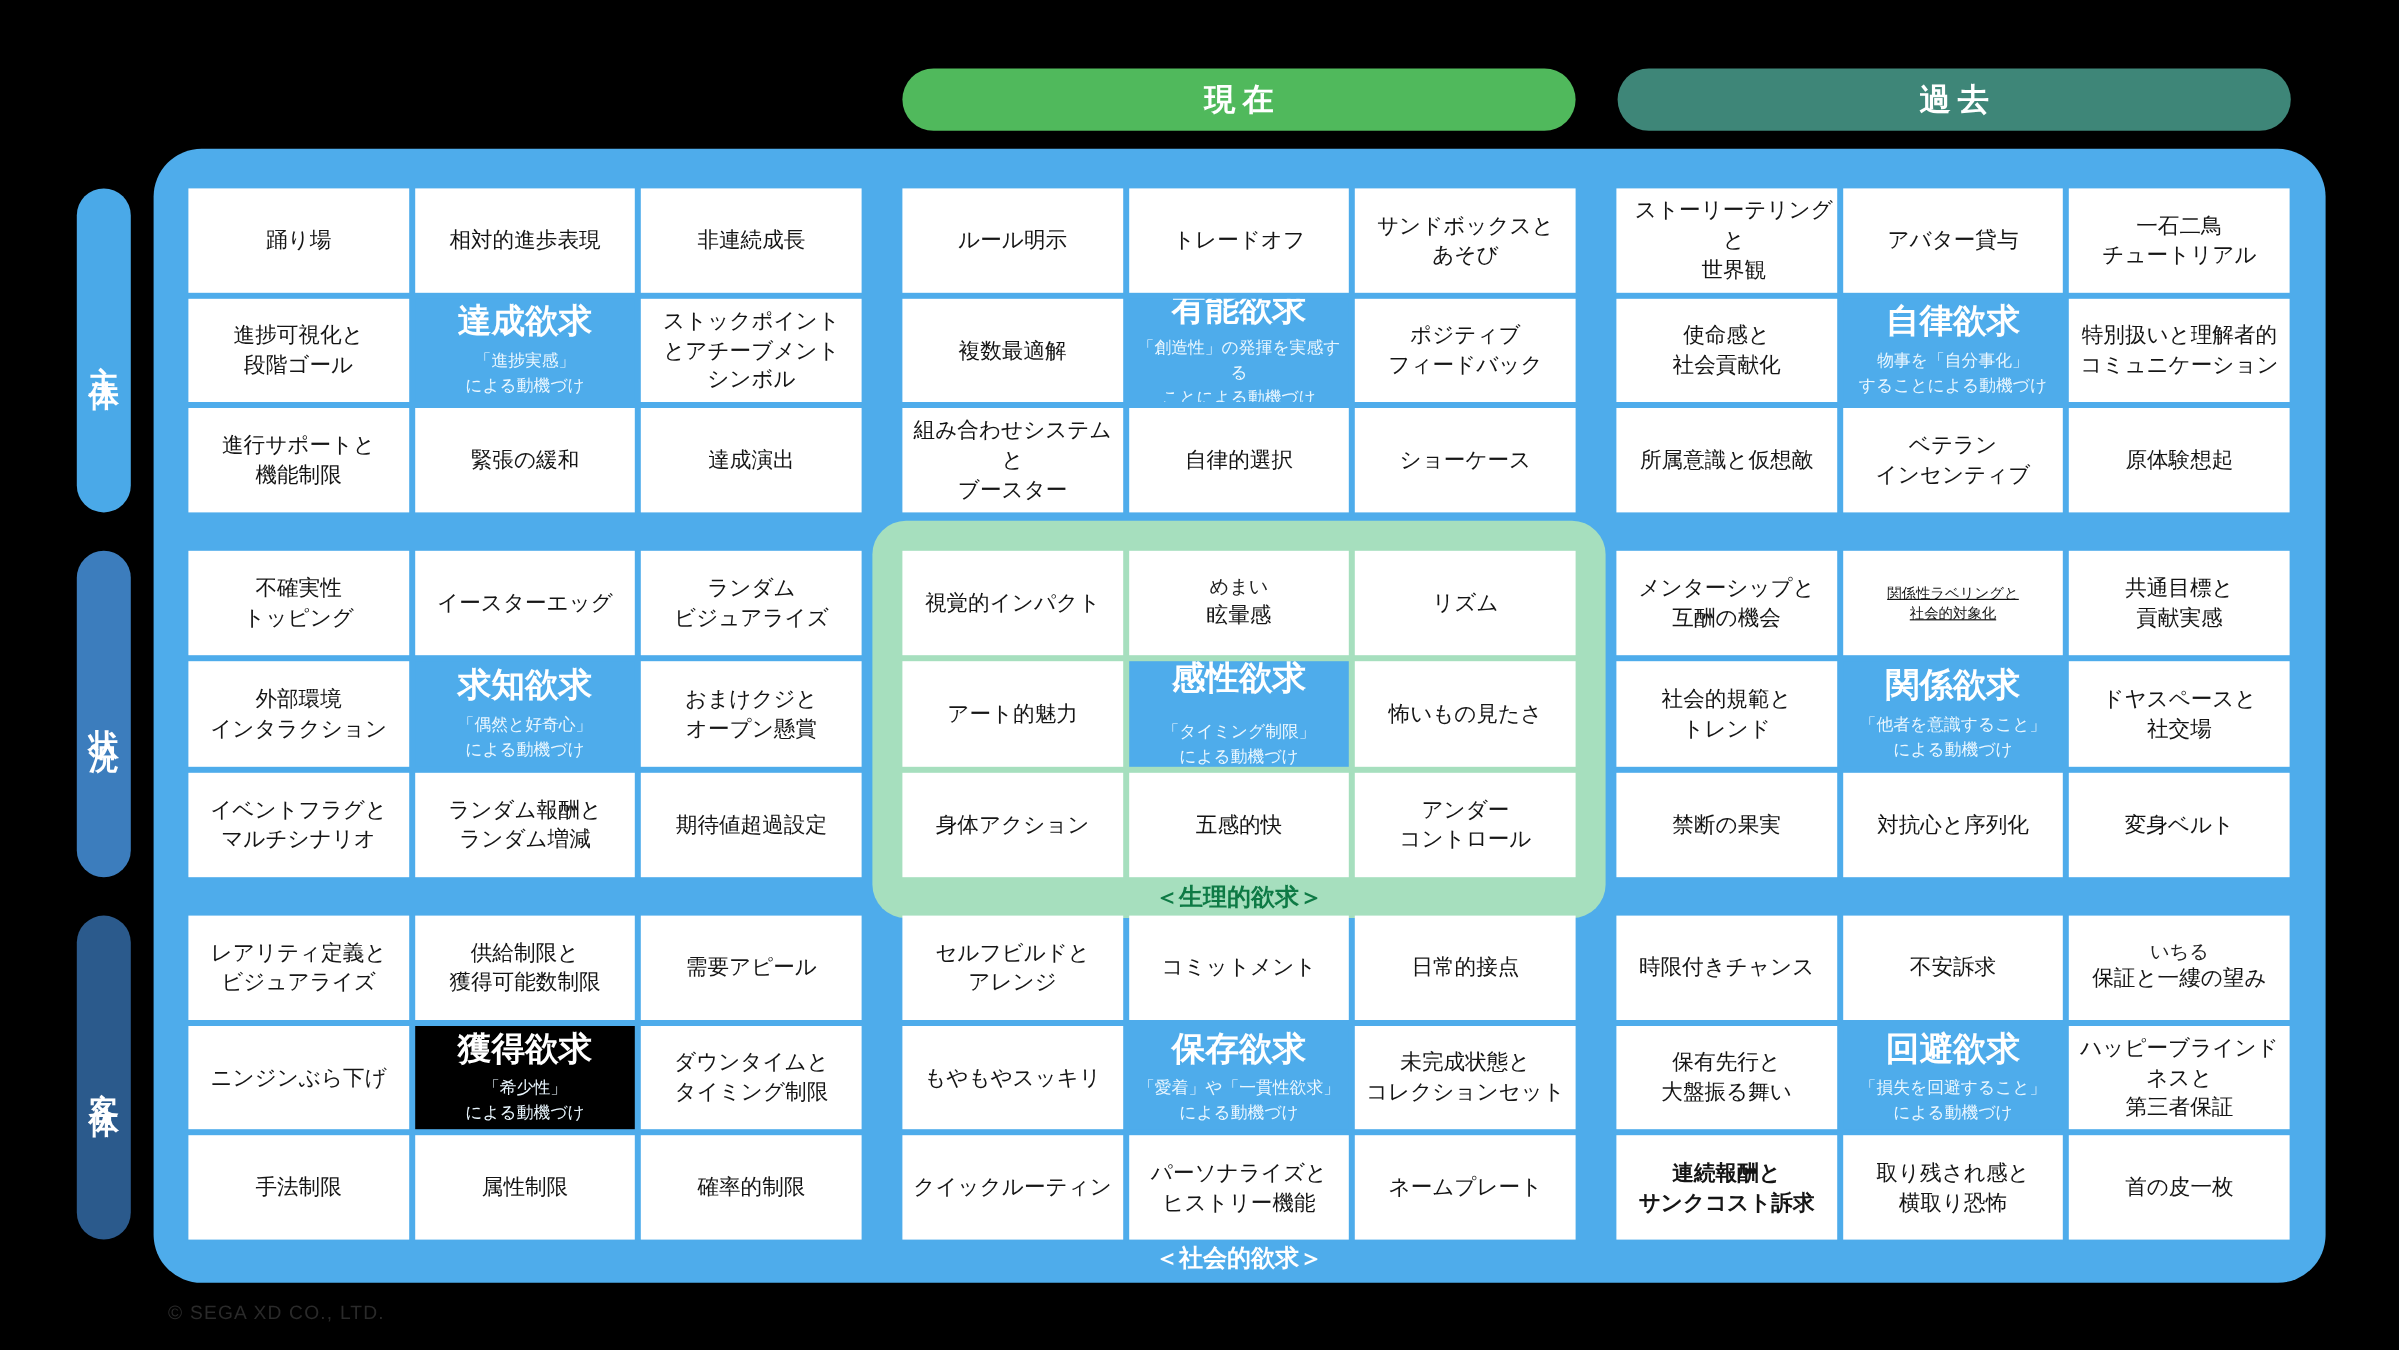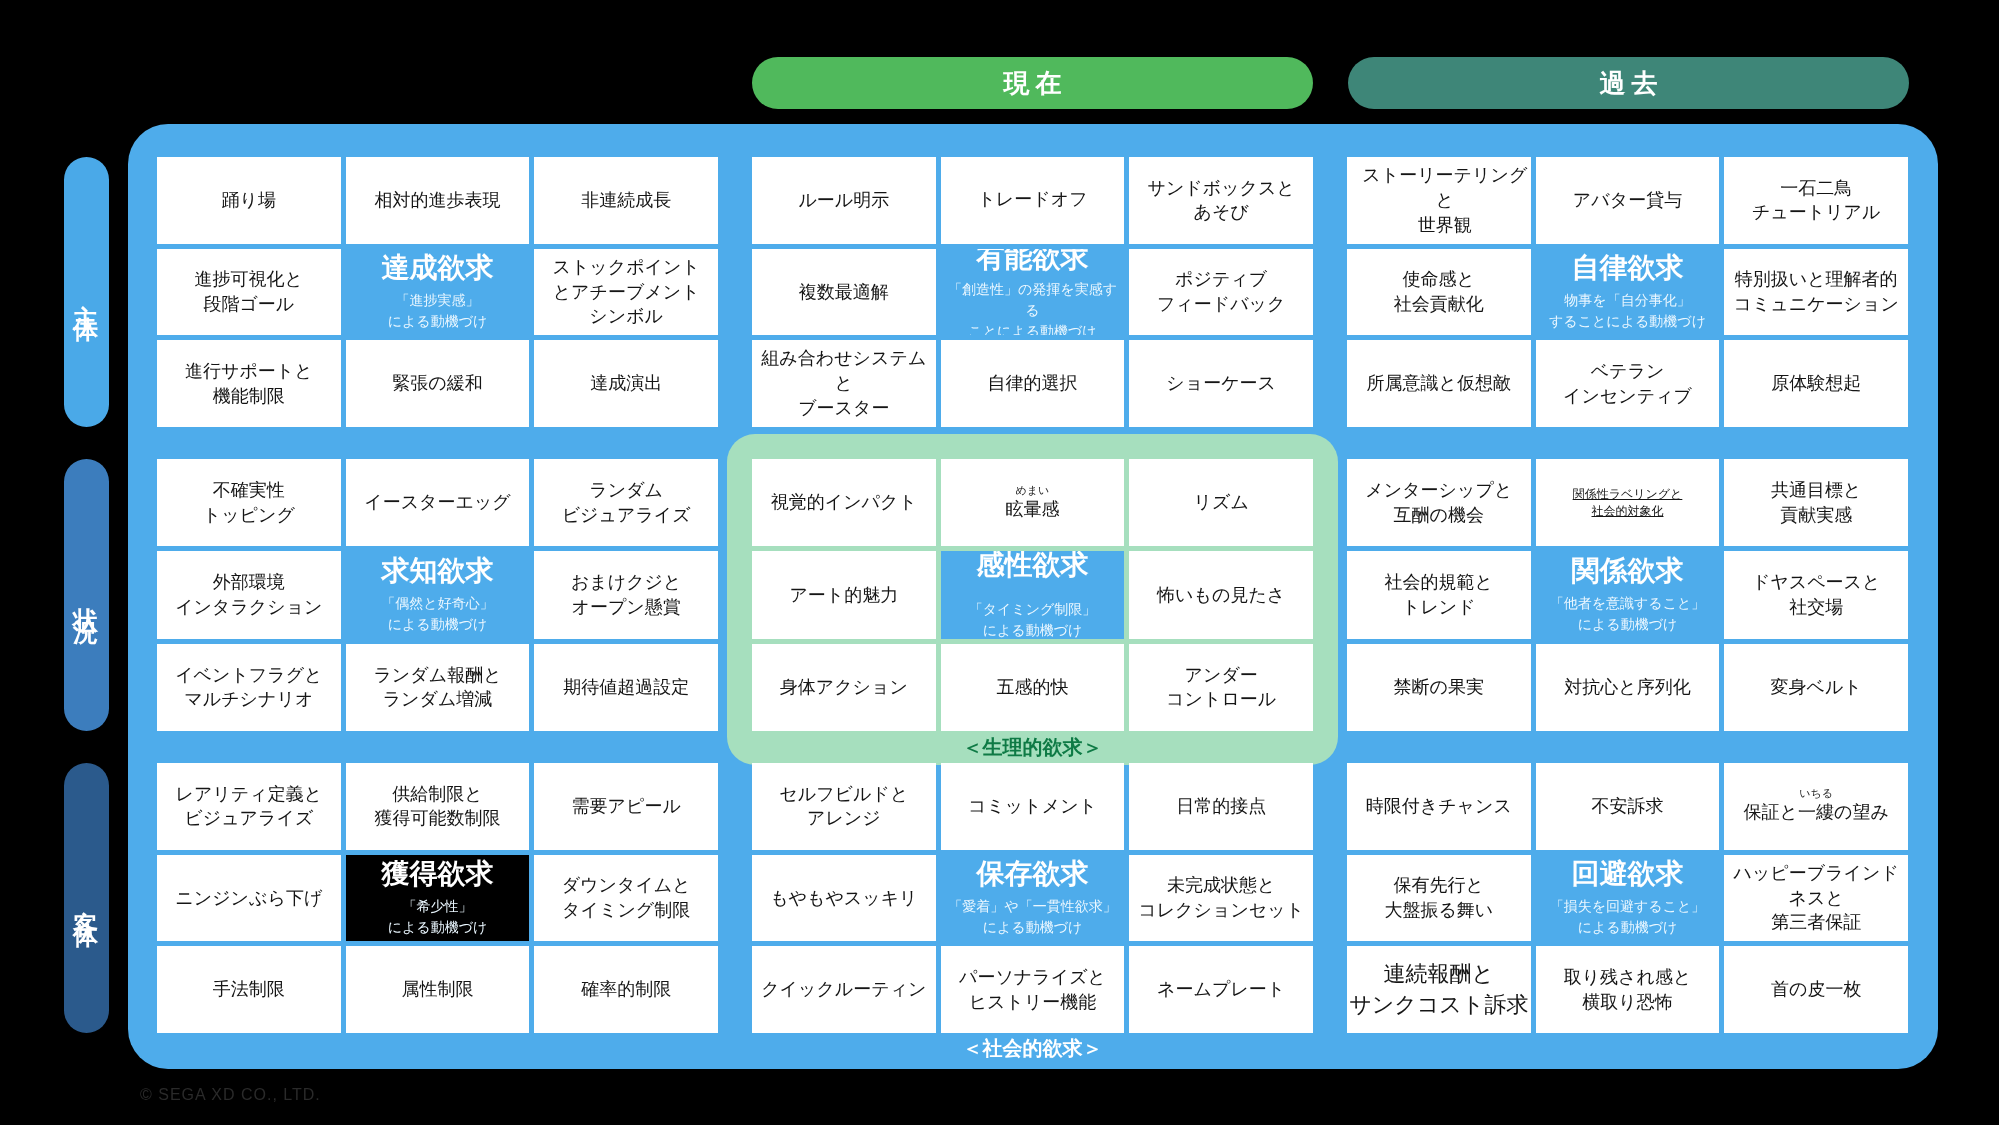--- a/index.html
+++ b/index.html
@@ -42,21 +42,21 @@
     column-gap:34px;row-gap:32px;
   }
   .block{
     display:grid;grid-template-columns:repeat(3,1fr);grid-template-rows:repeat(3,1fr);gap:5px;
   }
   .cell{
     background:#fff;display:flex;flex-direction:column;align-items:center;justify-content:center;
     text-align:center;color:#151515;overflow:hidden;padding:2px;box-sizing:border-box;
   }
   .cell-text{font-size:18px;line-height:1.38;font-weight:500;white-space:pre-line;}
-  .furigana{font-size:11px;color:#222;line-height:1.1;margin-bottom:1px;}
+  .furigana{font-size:16px;color:#222;line-height:1.1;margin-bottom:1px;}
   .cell.desire{color:#fff;}
   .desire-title{font-size:28px;font-weight:800;line-height:1.15;margin-bottom:5px;}
   .desire-desc{font-size:14px;line-height:1.5;white-space:pre-line;font-weight:500;color:#eaf7ff;}
   .social-label{
     position:absolute;left:624px;top:911px;width:561px;text-align:center;
     font-size:20px;font-weight:700;color:#fff;z-index:2;
   }
   .copyright{
     position:absolute;left:140px;top:1086px;font-size:16px;color:#2a2a2a;letter-spacing:1px;
   }
@@ -111,21 +111,21 @@
           </div>
           <div class="cell">
             <div class="cell-text" style="font-size: 18px;">達成演出</div>
           </div>
         </div>
         <div class="block">
           <div class="cell">
             <div class="cell-text" style="font-size: 18px;">ルール明示</div>
           </div>
           <div class="cell">
-            <div class="cell-text" style="font-size: 18px; font-family: Liberation Mono, monospace;">トレードオフ</div>
+            <div class="cell-text" style="font-size: 18px;">トレードオフ</div>
           </div>
           <div class="cell">
             <div class="cell-text" style="font-size: 18px;">サンドボックスと
 あそび</div>
           </div>
           <div class="cell">
             <div class="cell-text" style="font-size: 18px;">複数最適解</div>
           </div>
           <div class="cell desire" style="background: rgb(78, 172, 235);">
             <div class="desire-title">有能欲求</div>
@@ -375,21 +375,21 @@
           <div class="cell desire" style="background: rgb(78, 172, 235);">
             <div class="desire-title">回避欲求</div>
             <div class="desire-desc" style="font-size: 14px;">「損失を回避すること」
 による動機づけ</div>
           </div>
           <div class="cell">
             <div class="cell-text" style="font-size: 18px;">ハッピーブラインドネスと
 第三者保証</div>
           </div>
           <div class="cell">
-            <div class="cell-text" style="font-size: 22px;">連続報酬と
+            <div class="cell-text" style="font-size: 18px; font-weight: bold;">連続報酬と
 サンクコスト訴求</div>
           </div>
           <div class="cell">
             <div class="cell-text" style="font-size: 18px;">取り残され感と
 横取り恐怖</div>
           </div>
           <div class="cell">
             <div class="cell-text" style="font-size: 18px;">首の皮一枚</div>
           </div>
         </div>

